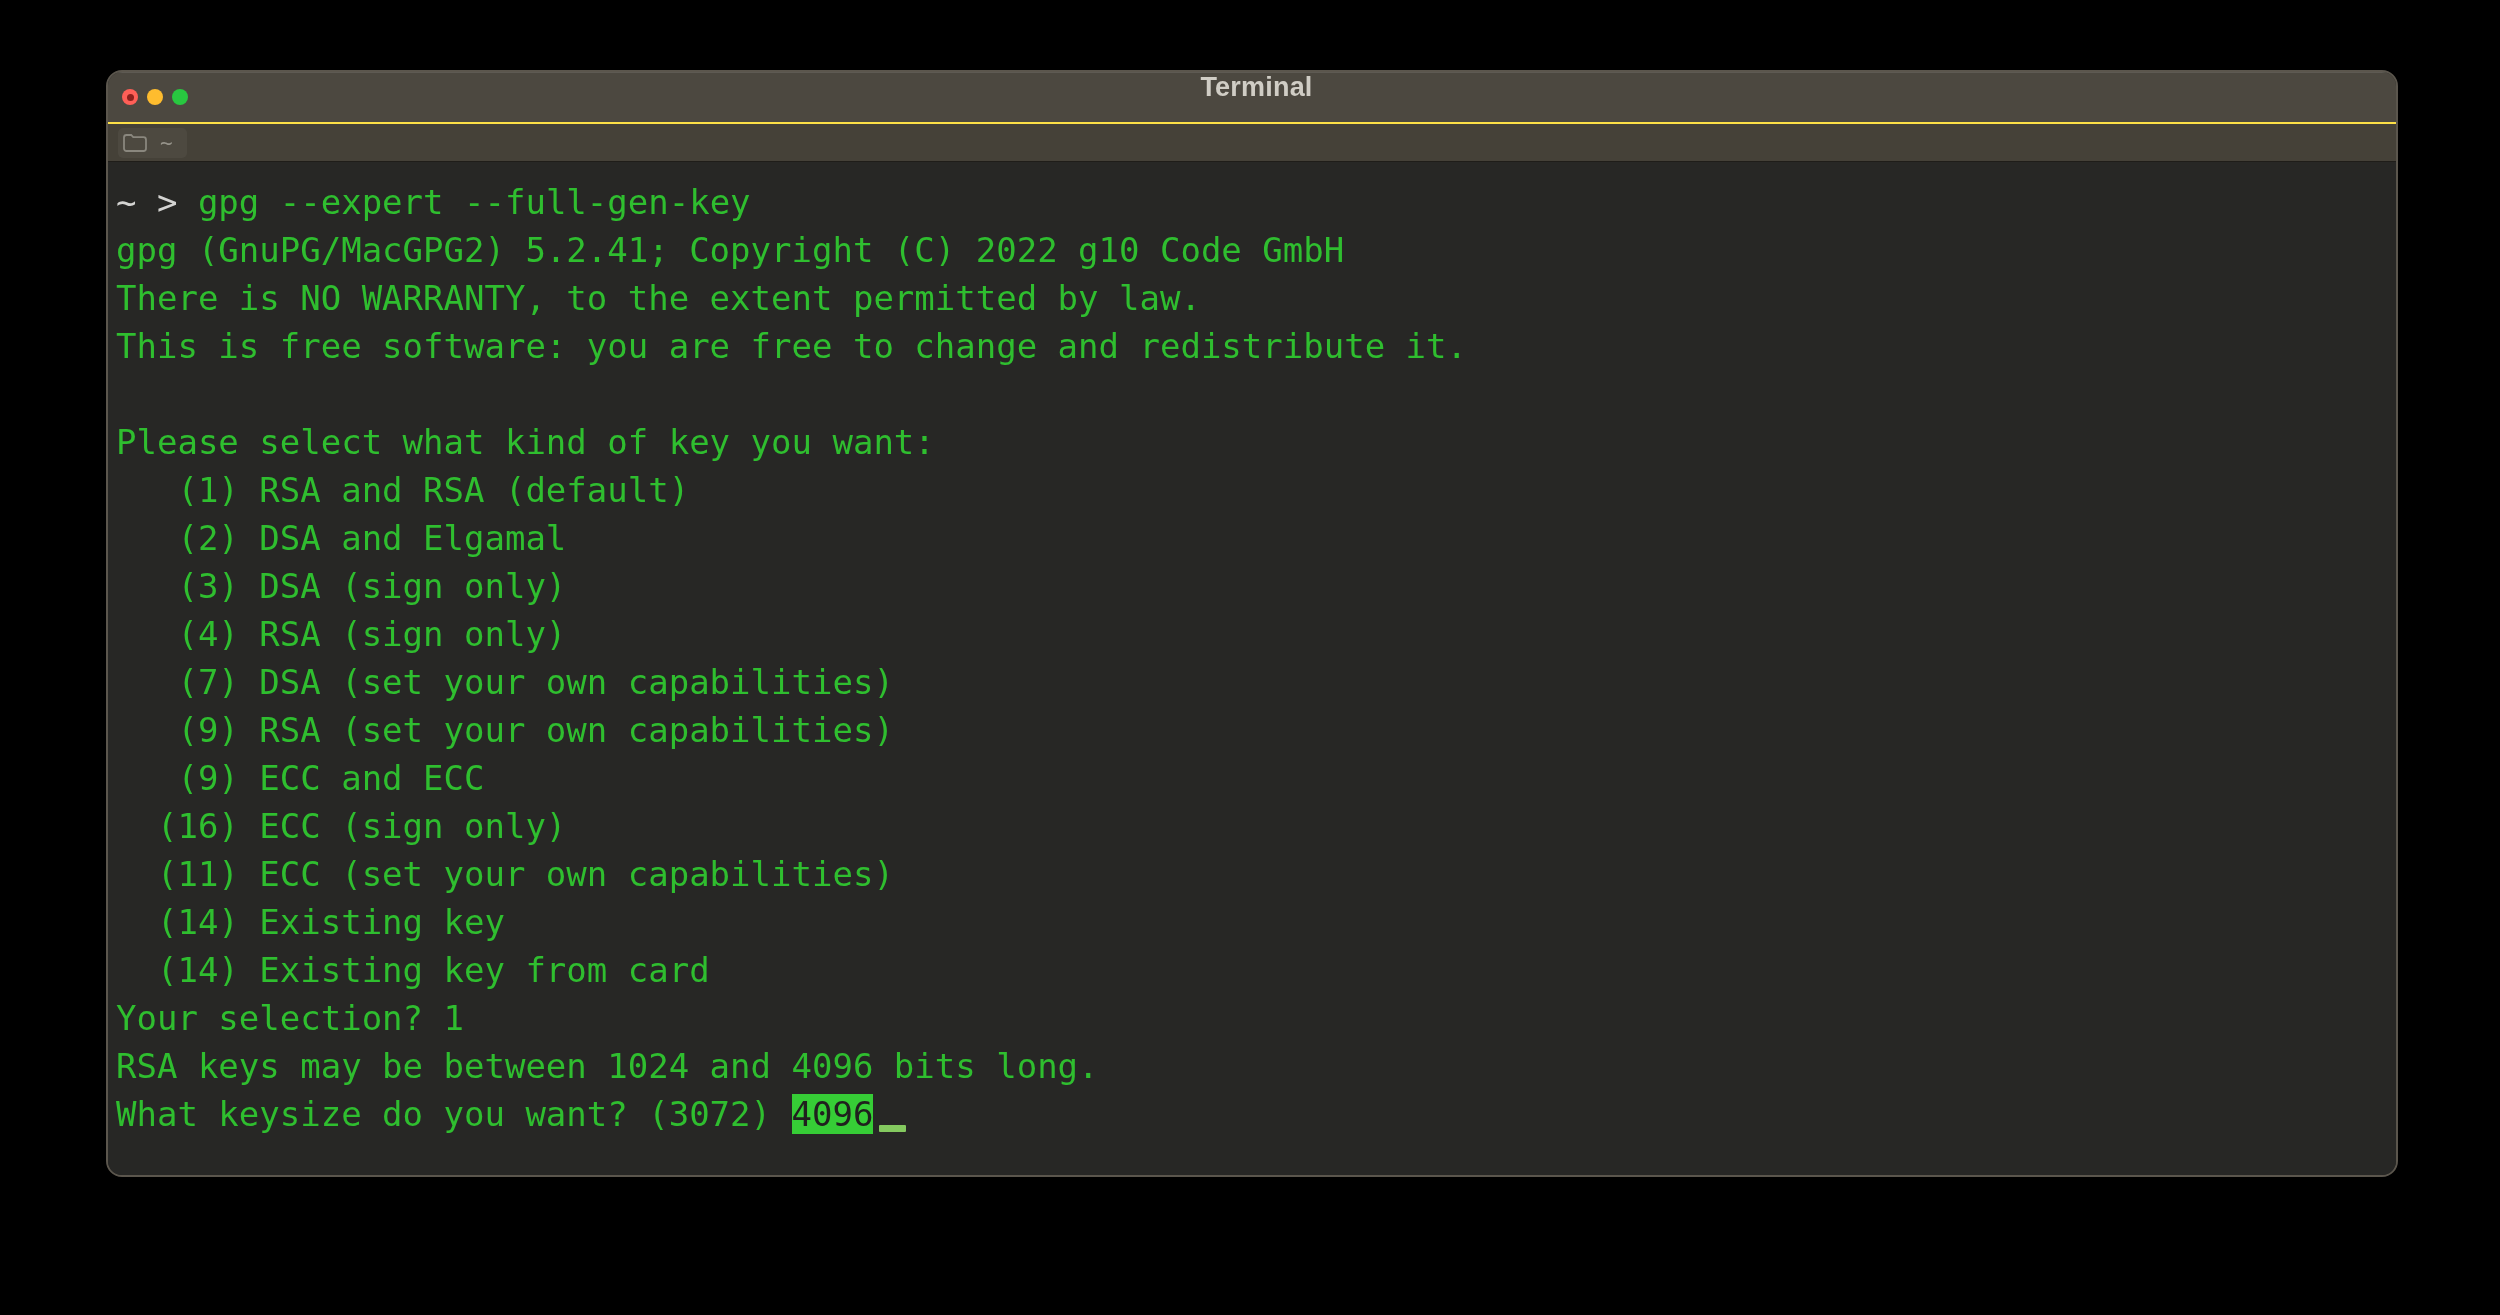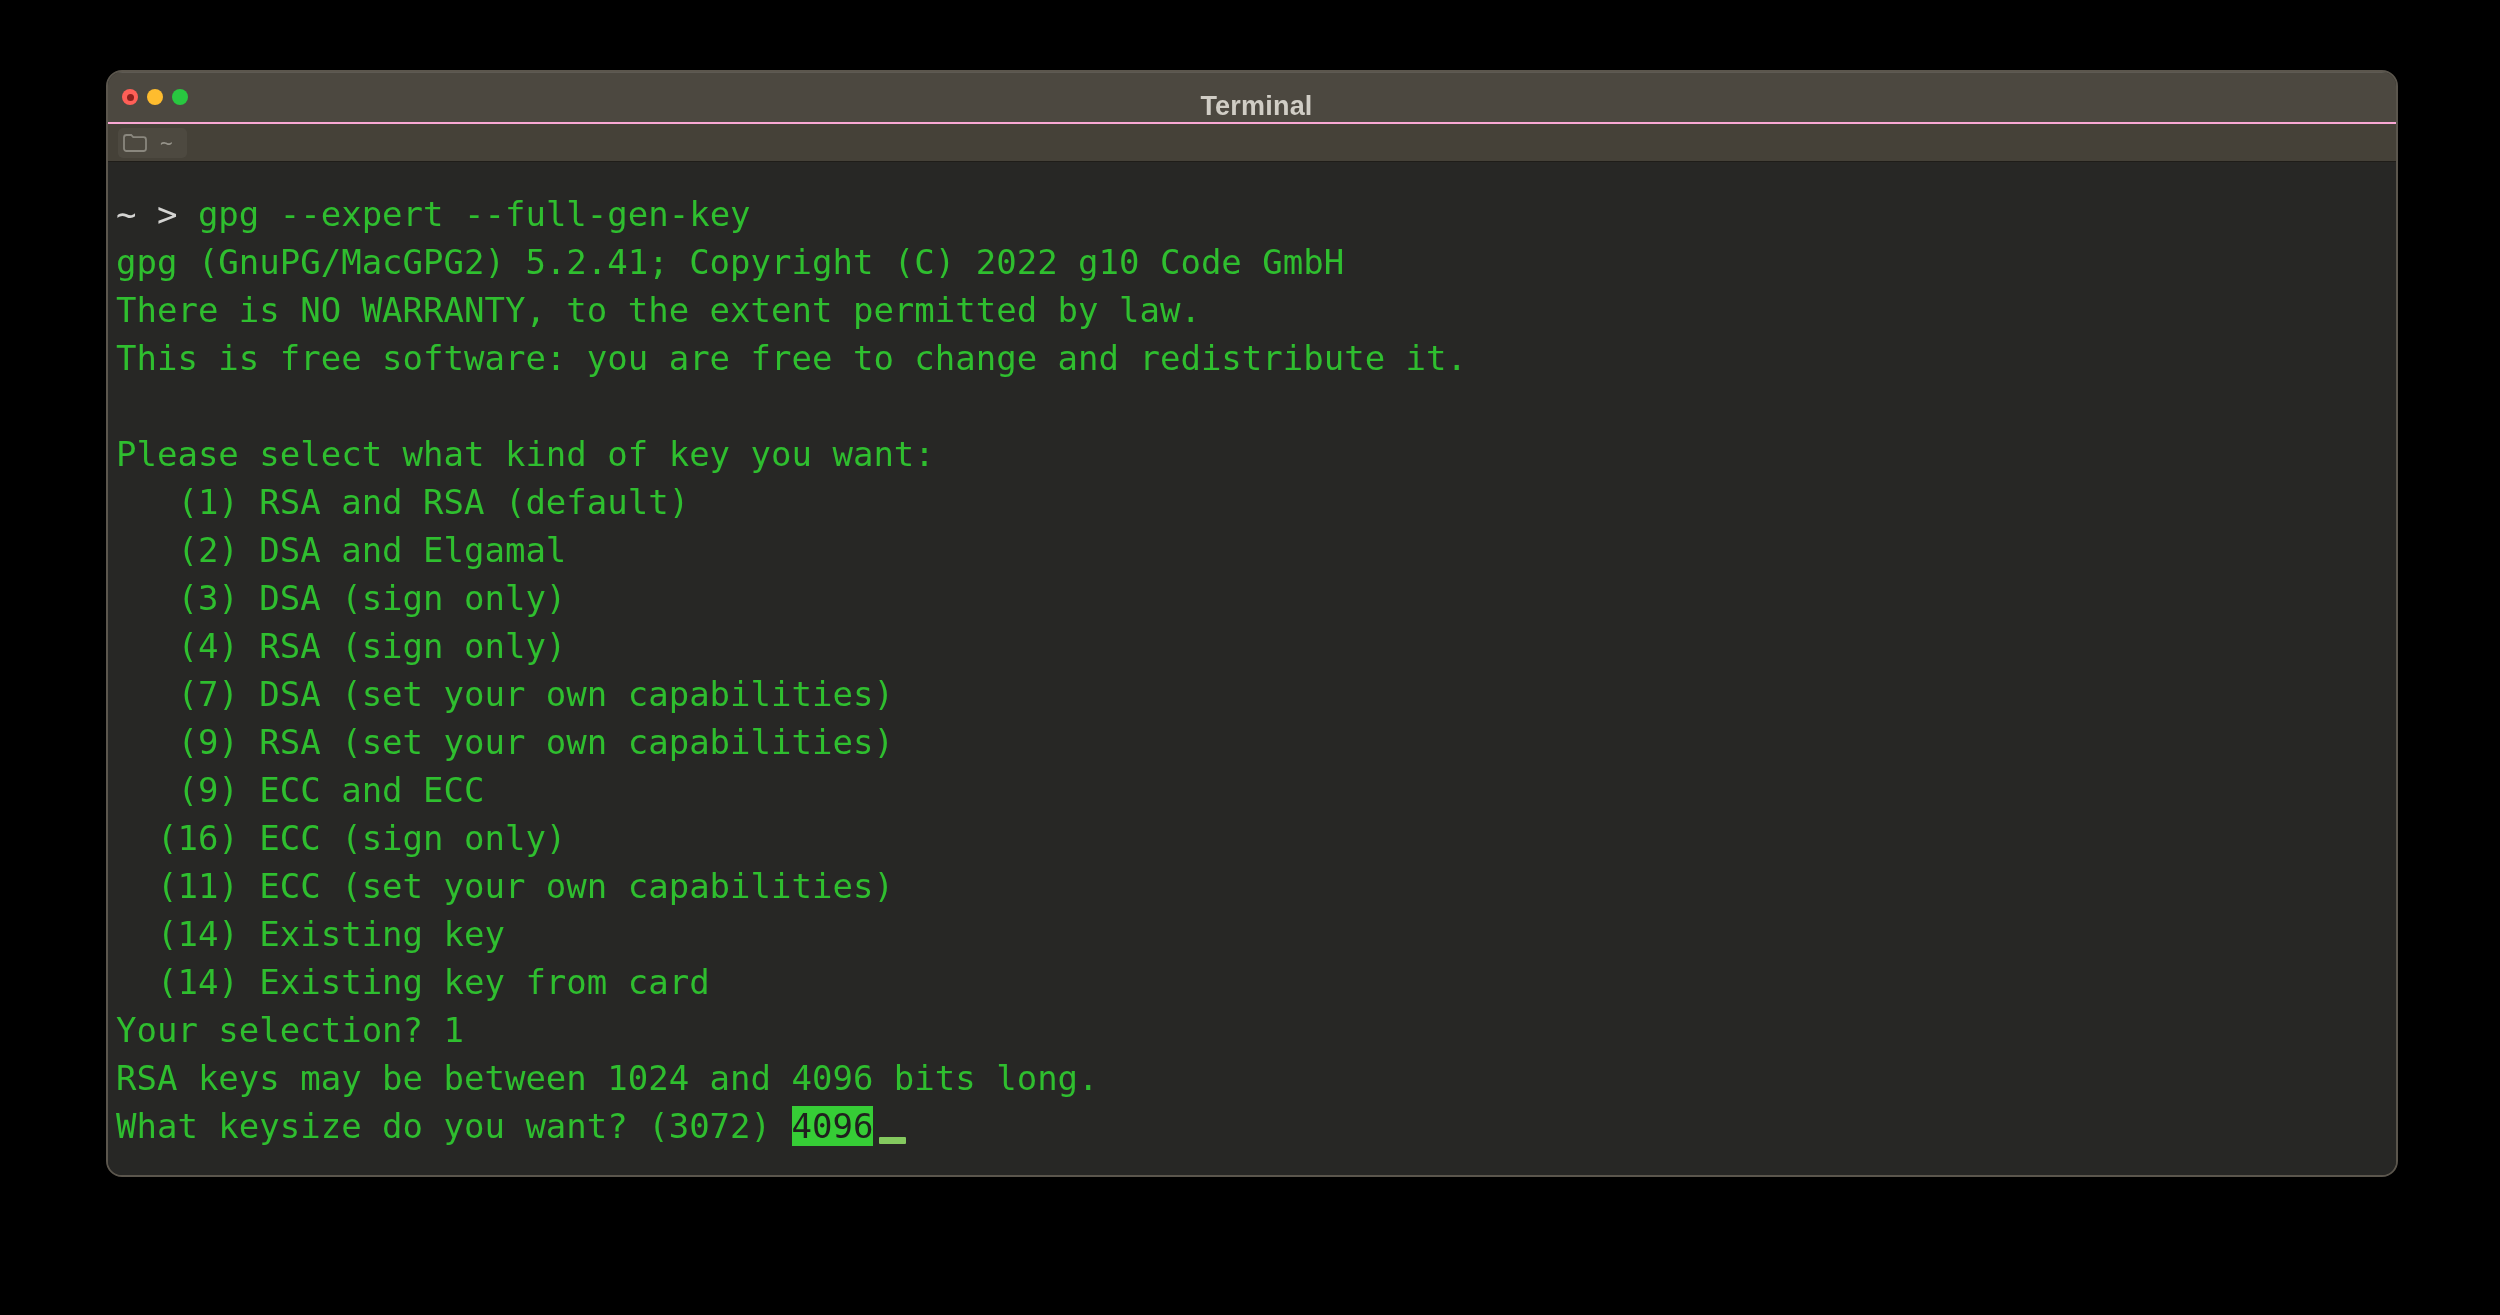--- a/index.html
+++ b/index.html
@@ -27,22 +27,22 @@
     position:absolute;left:106px;top:70px;width:2292px;height:1107px;
     border-radius:16px;overflow:hidden;background:var(--content);
     border:2px solid var(--win-border);
     box-shadow:0 22px 60px rgba(0,0,0,0.75);
     display:flex;flex-direction:column;
   }
 
   .titlebar{
     height:52px;flex:0 0 52px;background:var(--titlebar);
     box-shadow:inset 0 1px 0 rgba(255,255,255,0.10);
-    border-bottom:2px solid #f9a8d4;
-    position:relative;display:flex;align-items:flex-end;padding-left:9px;
+    border-bottom:2px solid #fde047;
+    position:relative;display:flex;align-items:flex-start;padding-left:9px;
   }
   .traffic{position:absolute;left:14px;top:0;height:100%;display:flex;align-items:center;gap:9px;}
   .light{width:16px;height:16px;border-radius:50%;position:relative;border:none;padding:0;cursor:default;}
   .light.close{background:var(--close);}
   .light.close::after{
     content:"";position:absolute;left:50%;top:50%;width:7px;height:7px;margin:-3.5px 0 0 -3.5px;
     border-radius:50%;background:#8d201d;
   }
   .light.min{background:var(--minimize);}
   .light.max{background:var(--zoom);}
@@ -62,21 +62,20 @@
   }
   .folder-icon{display:block;}
   .tab-label{font-size:21px;color:var(--tab-fg);font-family:"DejaVu Sans Mono",monospace;}
 
   .terminal{
     flex:1 1 auto;background:var(--content);
     padding:16px 22px 0 8px;
     font-family:"DejaVu Sans Mono","Liberation Mono",monospace;
     font-size:34px;line-height:48px;color:var(--green);
     cursor:text;
-    margin-top:12px;
   }
   .line{white-space:pre;min-height:48px;}
   .seg-fg{color:var(--green);}
   .seg-prompt{color:var(--prompt);}
   .seg-sel{background:var(--sel-bg);color:var(--sel-fg);text-align:right;}
   .seg-cursor{
     display:inline-block;width:27px;height:7px;background:var(--cursor);
     vertical-align:-6px;margin-left:6px;border-radius:1px;
   }
 </style>

